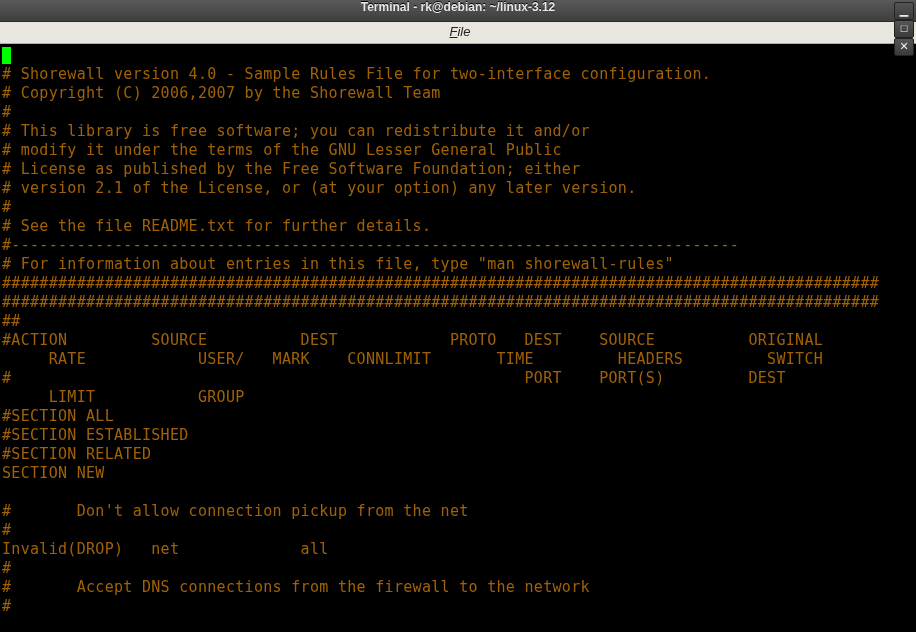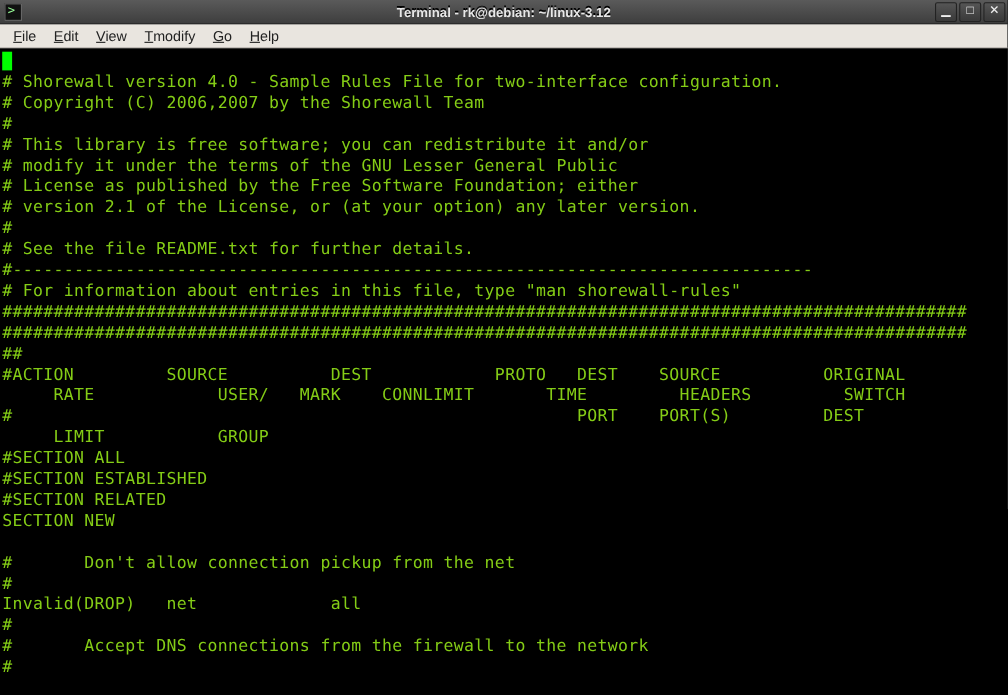--- a/index.html
+++ b/index.html
@@ -1,15 +1,15 @@
 <!DOCTYPE html>
 <html><head>
 <meta charset="utf-8">
 <style>
-  * { margin: 0; padding: 0; box-sizing: border-box; }
+  * { margin: 0; padding: 0; box-sizing: border-box; flex-direction: column; }
   body {
     font-family: sans-serif;
     background: #3c3c3c;
     width: 916px;
     height: 632px;
     overflow: hidden;
     display: flex;
     flex-direction: column;
   }
   .titlebar {
@@ -73,26 +73,27 @@
     display: flex;
     align-items: center;
     padding-left: 4px;
     font-size: 13px;
     color: #222;
     border-bottom: 1px solid #b0aca6;
   }
   .menubar .menu-item {
     padding: 2px 8px;
     cursor: default;
+    font-style: italic;
   }
   .menubar .menu-item .ul { text-decoration: underline; }
   .terminal {
     flex: 1;
     background: #000;
-    color: #84cc16;
+    color: #a16207;
     font-family: "DejaVu Sans Mono", "Liberation Mono", monospace;
     font-size: 15px;
     line-height: 19px;
     letter-spacing: 0.3px;
     padding: 2px 0 2px 2px;
     white-space: pre;
     overflow: hidden;
   }
   .terminal .cursor-block {
     background: #00ff00;

